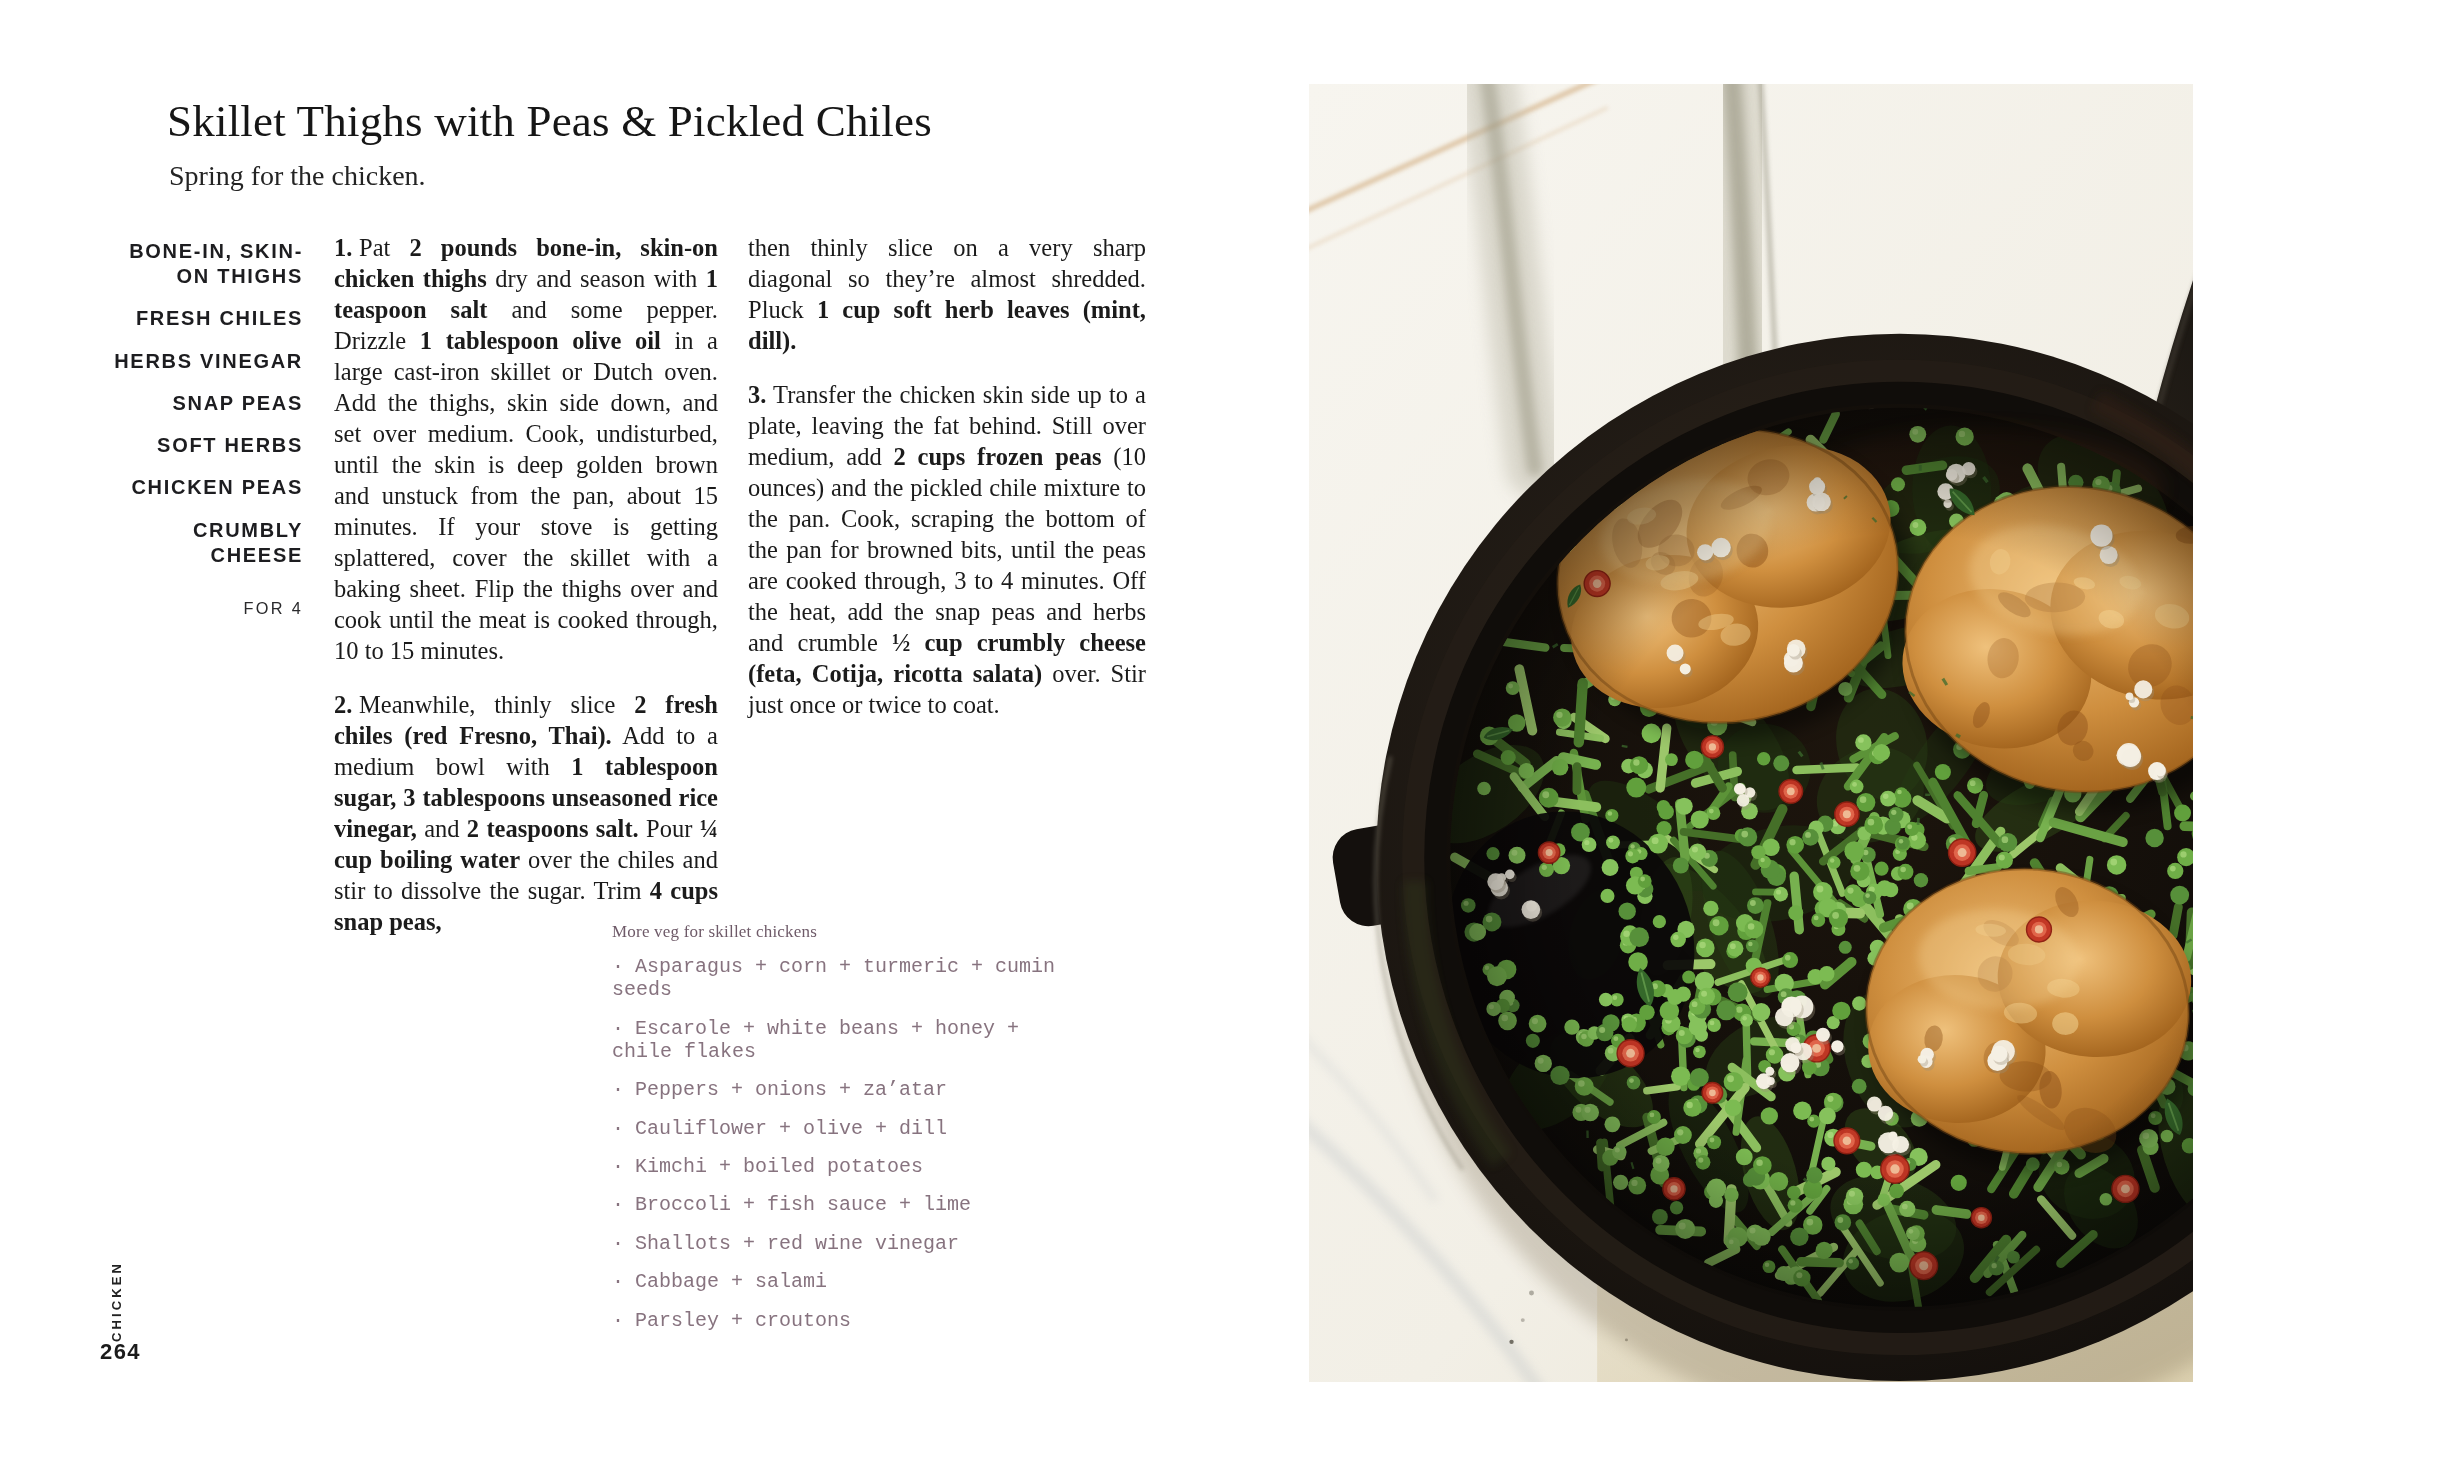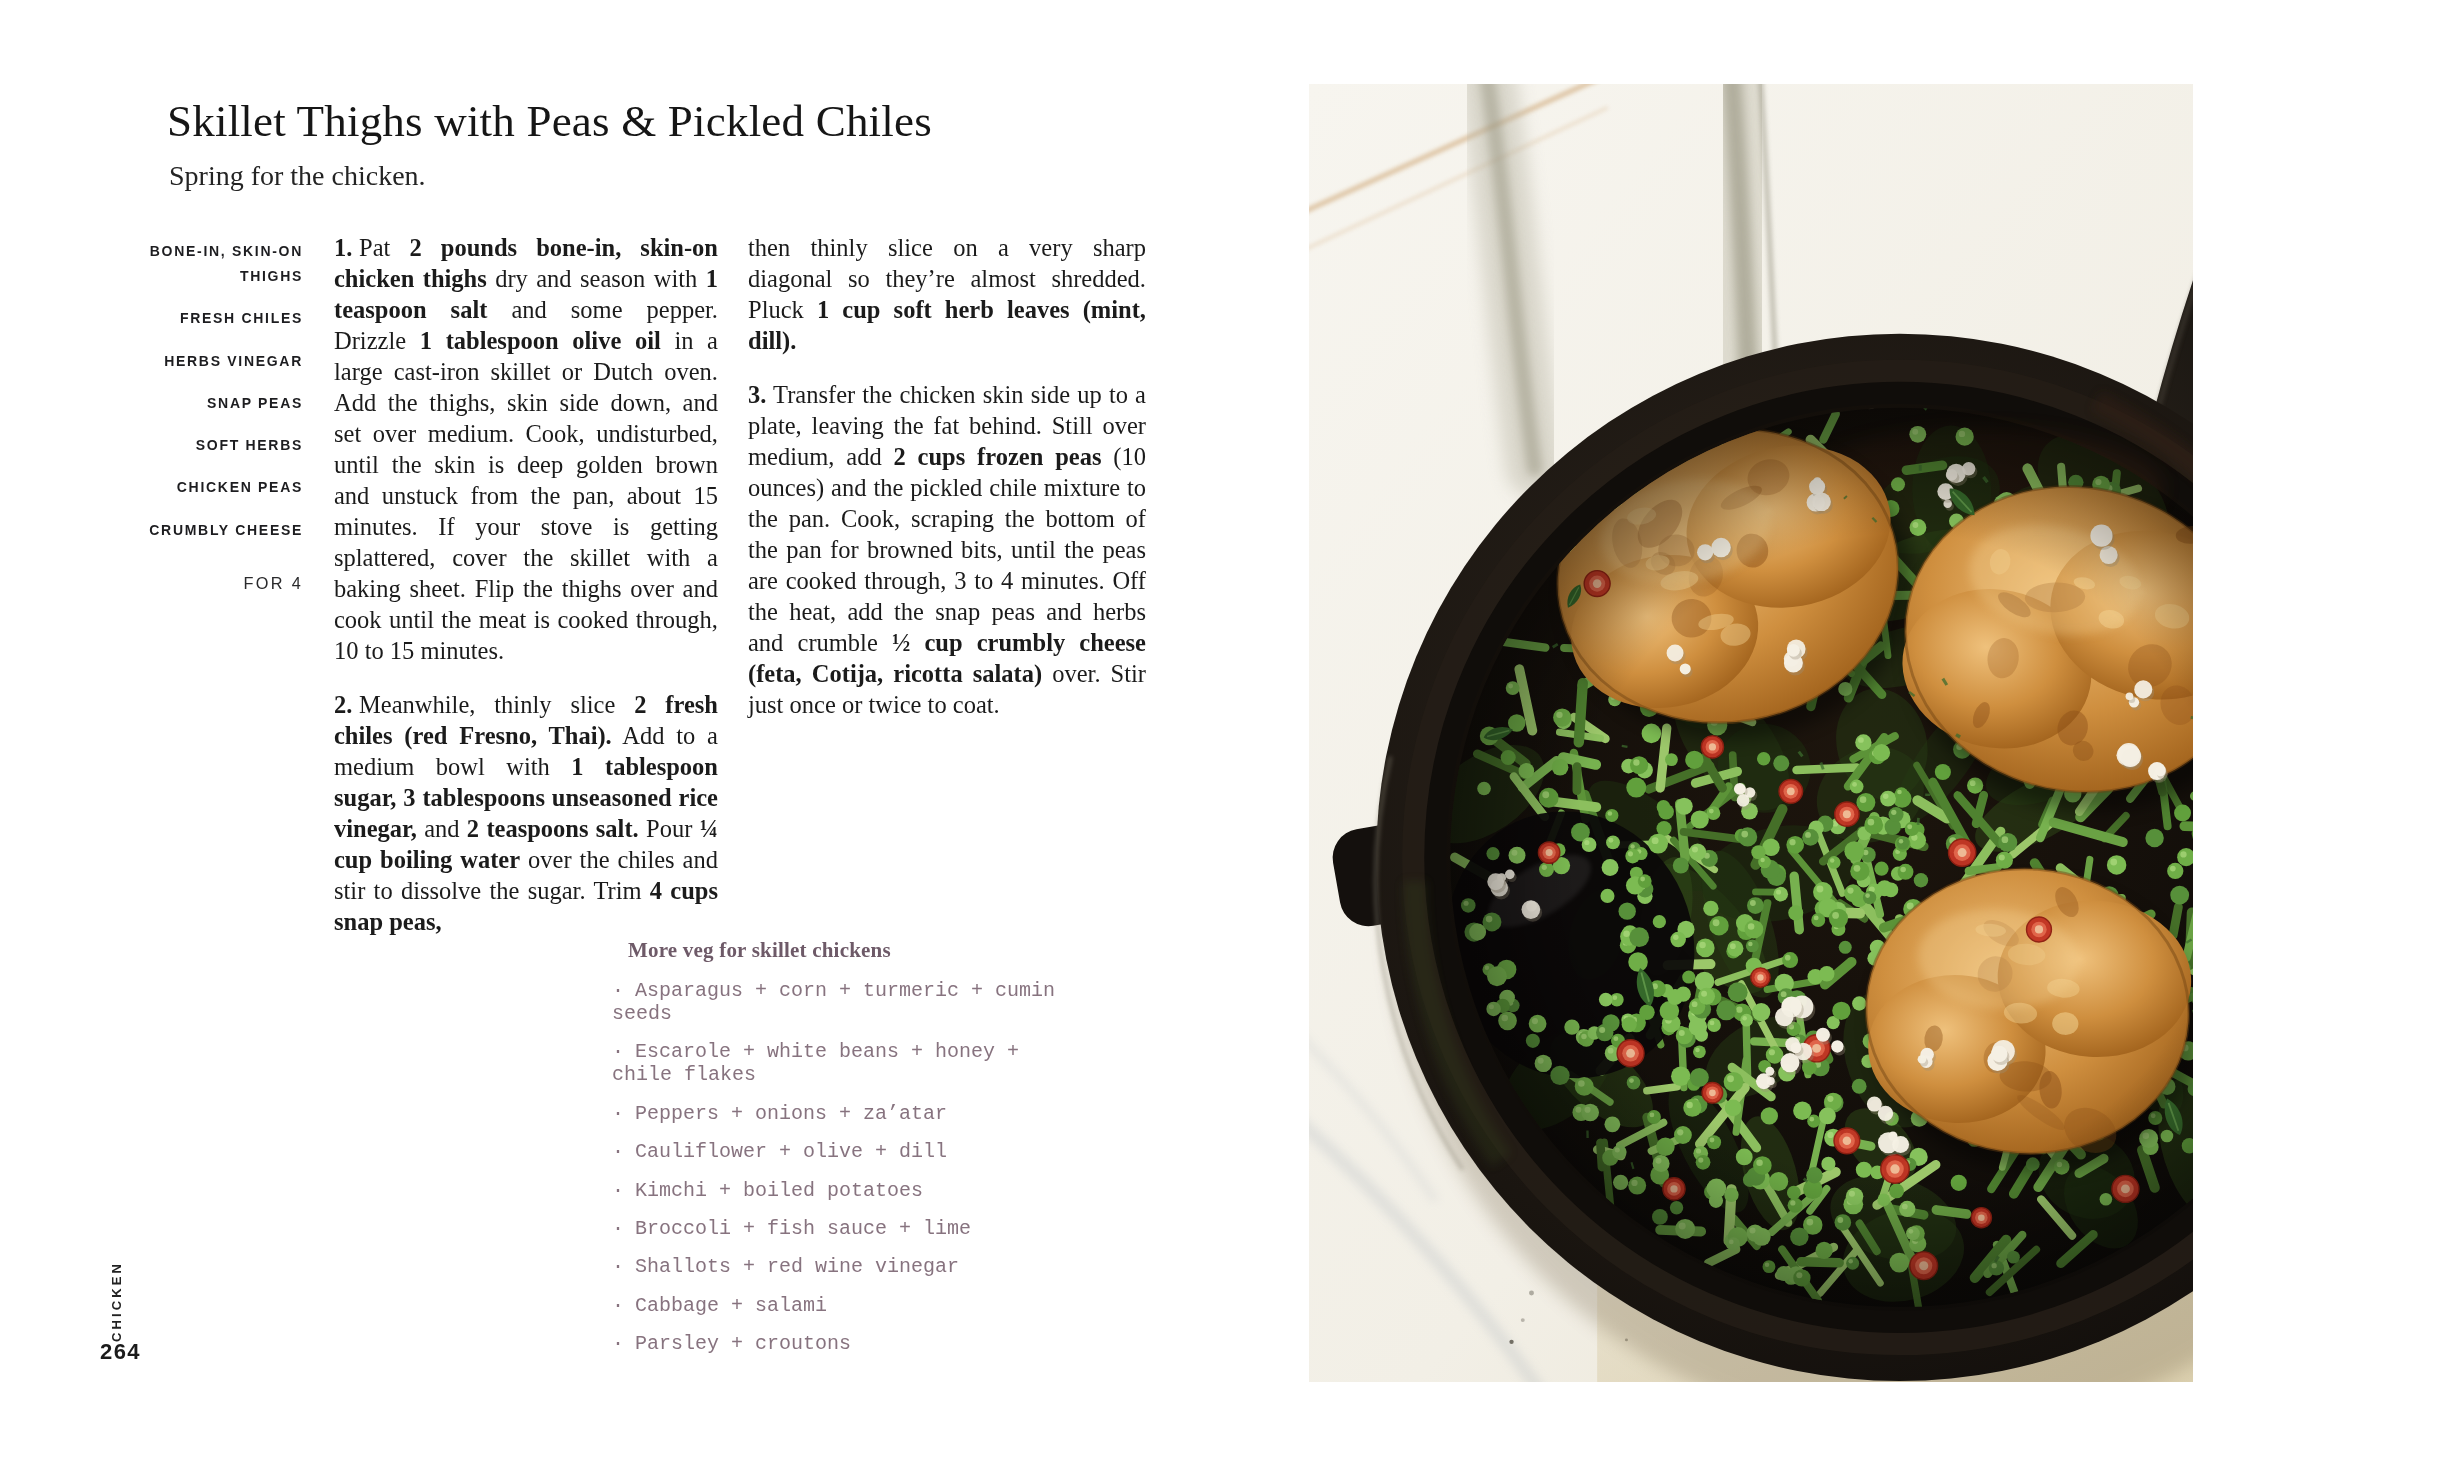--- a/index.html
+++ b/index.html
@@ -5,34 +5,34 @@
   html,body{margin:0;padding:0;background:#ffffff;}
   #page{position:relative;width:2193px;height:1484px;background:#ffffff;overflow:hidden;
         font-family:"Liberation Serif", serif;color:var(--text,#1c1c1e);}
   
   .title{position:absolute;left:167px;top:65px;font-size:45px;font-weight:500;letter-spacing:0.2px;color:#161616;}
   .subtitle{position:absolute;left:169px;top:132px;font-size:28px;color:#242424;}
   
   .ingredients{position:absolute;left:113px;top:239px;width:190px;text-align:right;
                font-family:"Liberation Sans", sans-serif;}
   .ingredients ul{list-style:none;margin:0;padding:0;}
-  .ingredients li{font-size:14px;font-weight:700;letter-spacing:1.7px;line-height:25px;
+  .ingredients li{font-size:20px;font-weight:700;letter-spacing:1.7px;line-height:25px;
                   margin-bottom:17.3px;color:#1d1d20;}
   .servings{margin-top:31px;font-size:16.3px;font-weight:400;letter-spacing:2.3px;color:#2a2a2c;
             font-family:"Liberation Sans", sans-serif;}
   
   .col{position:absolute;top:232px;font-size:24.5px;line-height:31px;text-align:justify;color:#1b1b1b;}
   #col1{left:331px;width:387px;}
   #col2{left:745px;width:401px;}
   .step{margin:0 0 23px 3px;}
   .step b{font-weight:700;}
   .stepnum{font-weight:700;margin-right:6.7px;}
   
   .veg{position:absolute;left:612px;top:922px;width:461px;}
-  .veg h3{margin:16px;font-size:21px;font-weight:700;color:var(--veg-heading,#6e5a68);letter-spacing:0.2px;}
+  .veg h3{margin:0;font-size:17px;font-weight:400;color:var(--veg-heading,#6e5a68);letter-spacing:0.2px;}
   .veg ul{list-style:none;margin:13.4px 0 0 0;padding:0;font-family:Liberation Mono, monospace;}
   .veg li{font-size:20px;line-height:23px;margin-bottom:15.4px;color:var(--veg-item,#87737f);}
   .veg .bullet{display:inline-block;width:23px;color:var(--veg-item,#87737f);}
   
   .chapter{position:absolute;left:109px;top:1342px;transform:rotate(-90deg);transform-origin:0 0;
            font-family:"Liberation Sans", sans-serif;font-size:13px;font-weight:600;
            letter-spacing:3.1px;color:#222;white-space:nowrap;}
   .pagenum{position:absolute;left:100px;top:1339px;font-family:"Liberation Sans", sans-serif;
            font-size:22px;font-weight:700;letter-spacing:1.4px;color:#1b1b1b;}
   

